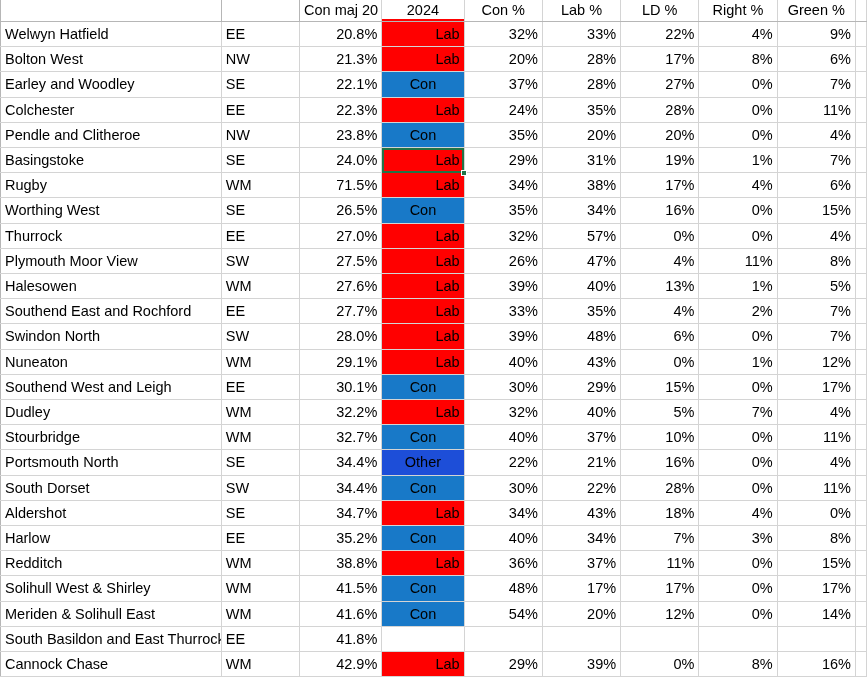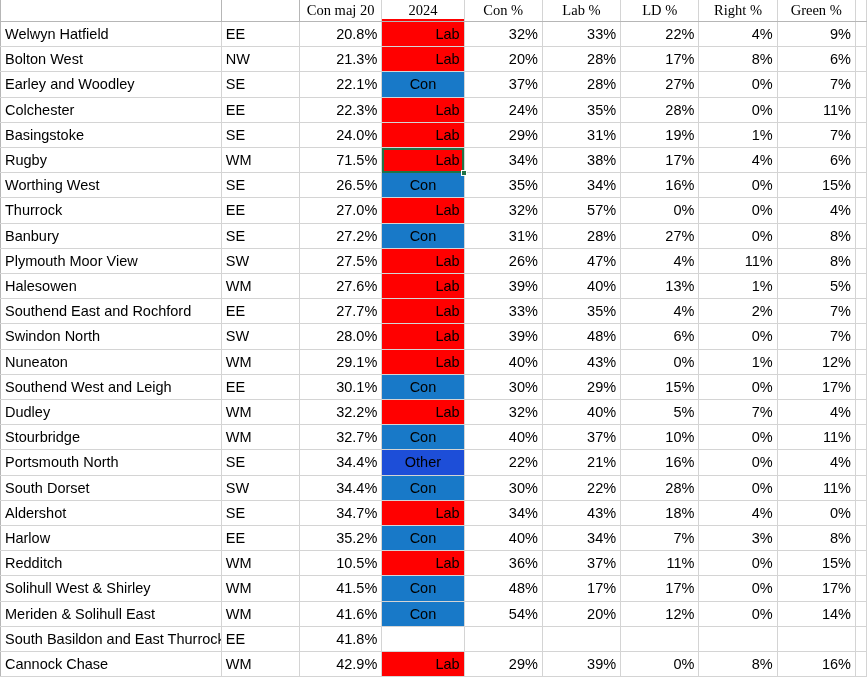--- a/index.html
+++ b/index.html
@@ -39,21 +39,21 @@
     border-right: 1px solid #d4d4d4;
     border-bottom: 1px solid #d4d4d4;
     padding: 0 4px;
     height: 24.2px;
     line-height: 24.2px;
     white-space: nowrap;
     overflow: hidden;
     vertical-align: middle;
     background-clip: padding-box;
   }
-  table.grid tr.header-row { height: 21px; font-family: Liberation Serif, serif; }
+  table.grid tr.header-row { height: 21px; }
   table.grid tr.header-row th {
     height: 21px;
     line-height: 21px;
     text-align: center;
     font-weight: normal;
     border-bottom: 1px solid #b6b6b6;
     background: #ffffff;
   }
   table.grid tr.header-row th.blank-head {
     border-right: 1px solid #b6b6b6;
@@ -178,20 +178,32 @@
           <td class="cell-maj">22.3%</td>
           <td class="cell-win party-lab">Lab</td>
           <td class="cell-pct">24%</td>
           <td class="cell-pct">35%</td>
           <td class="cell-pct">28%</td>
           <td class="cell-pct">0%</td>
           <td class="cell-pct">11%</td>
           <td class="cell-tail"></td>
         </tr>
         <tr>
+          <td class="cell-name">Pendle and Clitheroe</td>
+          <td class="cell-region">NW</td>
+          <td class="cell-maj">23.8%</td>
+          <td class="cell-win party-con">Con</td>
+          <td class="cell-pct">35%</td>
+          <td class="cell-pct">20%</td>
+          <td class="cell-pct">20%</td>
+          <td class="cell-pct">0%</td>
+          <td class="cell-pct">4%</td>
+          <td class="cell-tail"></td>
+        </tr>
+        <tr>
           <td class="cell-name">Basingstoke</td>
           <td class="cell-region">SE</td>
           <td class="cell-maj">24.0%</td>
           <td class="cell-win party-lab">Lab</td>
           <td class="cell-pct">29%</td>
           <td class="cell-pct">31%</td>
           <td class="cell-pct">19%</td>
           <td class="cell-pct">1%</td>
           <td class="cell-pct">7%</td>
           <td class="cell-tail"></td>
@@ -223,32 +235,20 @@
         <tr>
           <td class="cell-name">Thurrock</td>
           <td class="cell-region">EE</td>
           <td class="cell-maj">27.0%</td>
           <td class="cell-win party-lab">Lab</td>
           <td class="cell-pct">32%</td>
           <td class="cell-pct">57%</td>
           <td class="cell-pct">0%</td>
           <td class="cell-pct">0%</td>
           <td class="cell-pct">4%</td>
-          <td class="cell-tail"></td>
-        </tr>
-        <tr>
-          <td class="cell-name">Banbury</td>
-          <td class="cell-region">SE</td>
-          <td class="cell-maj">27.2%</td>
-          <td class="cell-win party-con">Con</td>
-          <td class="cell-pct">31%</td>
-          <td class="cell-pct">28%</td>
-          <td class="cell-pct">27%</td>
-          <td class="cell-pct">0%</td>
-          <td class="cell-pct">8%</td>
           <td class="cell-tail"></td>
         </tr>
         <tr>
           <td class="cell-name">Plymouth Moor View</td>
           <td class="cell-region">SW</td>
           <td class="cell-maj">27.5%</td>
           <td class="cell-win party-lab">Lab</td>
           <td class="cell-pct">26%</td>
           <td class="cell-pct">47%</td>
           <td class="cell-pct">4%</td>
@@ -384,21 +384,21 @@
           <td class="cell-pct">40%</td>
           <td class="cell-pct">34%</td>
           <td class="cell-pct">7%</td>
           <td class="cell-pct">3%</td>
           <td class="cell-pct">8%</td>
           <td class="cell-tail"></td>
         </tr>
         <tr>
           <td class="cell-name">Redditch</td>
           <td class="cell-region">WM</td>
-          <td class="cell-maj">10.5%</td>
+          <td class="cell-maj">38.8%</td>
           <td class="cell-win party-lab">Lab</td>
           <td class="cell-pct">36%</td>
           <td class="cell-pct">37%</td>
           <td class="cell-pct">11%</td>
           <td class="cell-pct">0%</td>
           <td class="cell-pct">15%</td>
           <td class="cell-tail"></td>
         </tr>
         <tr>
           <td class="cell-name">Solihull West &amp; Shirley</td>

